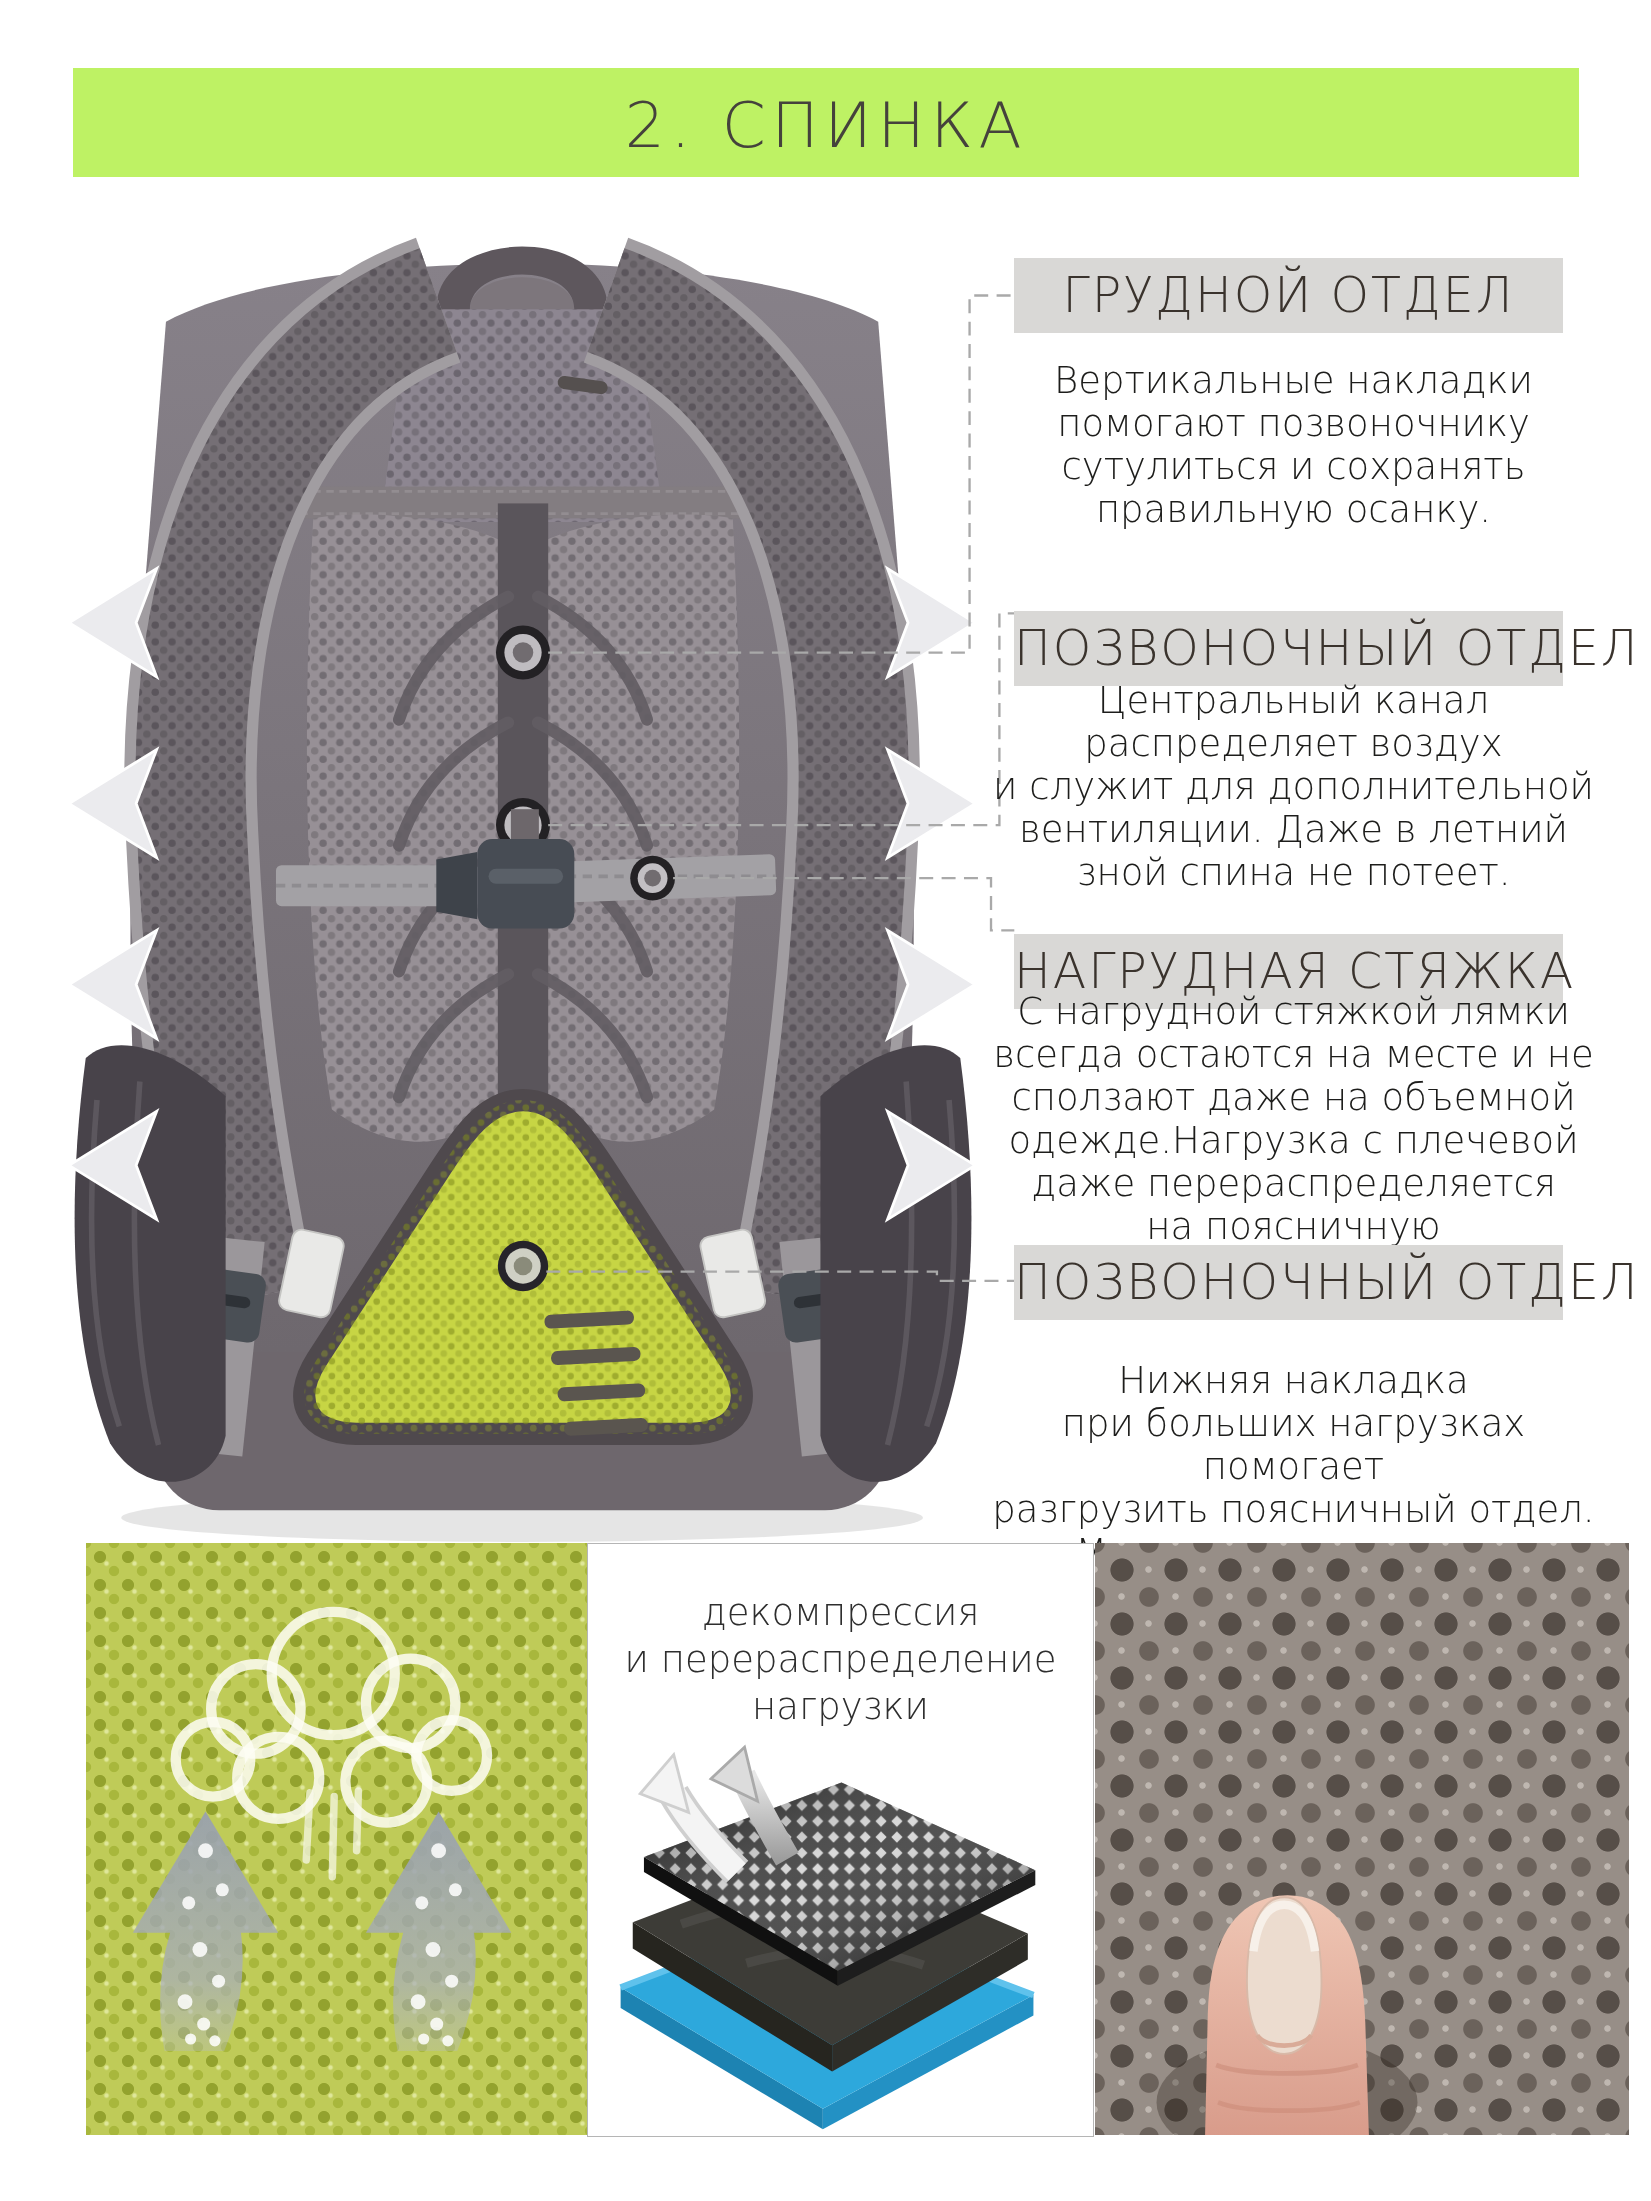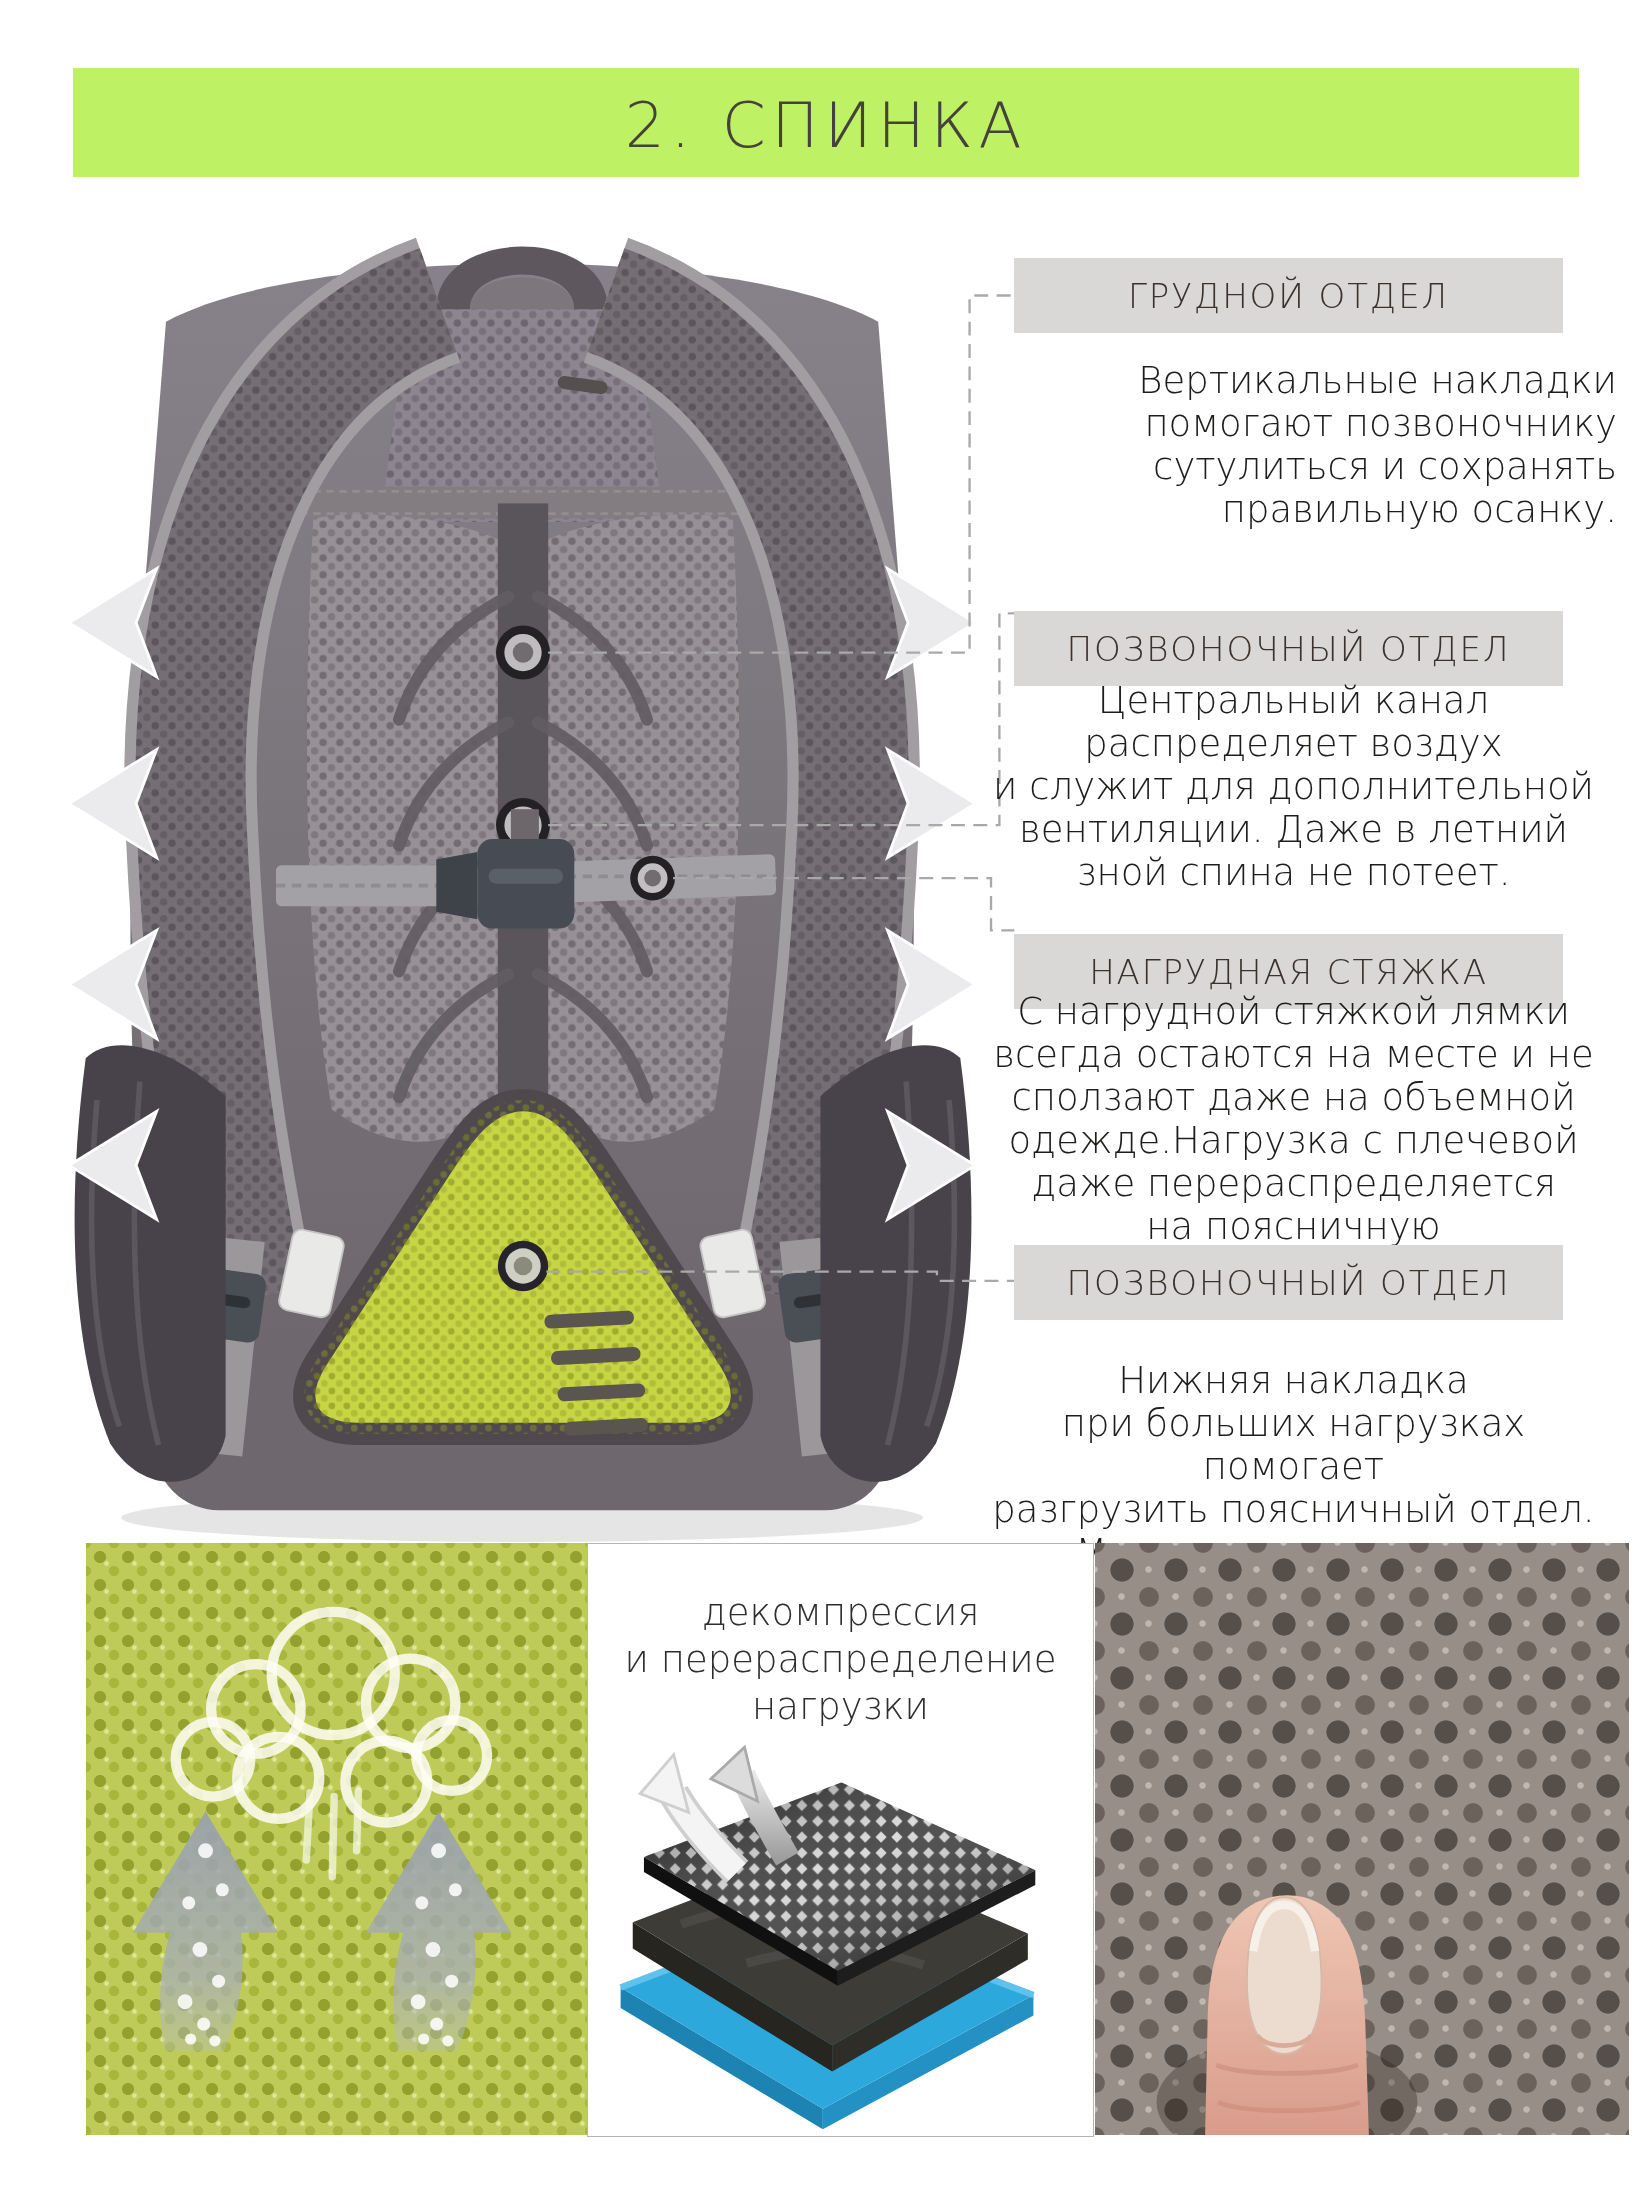--- a/index.html
+++ b/index.html
@@ -6,21 +6,21 @@
   .page{position:relative;width:1652px;height:2202px;background:#ffffff;overflow:hidden;
         font-family:"DejaVu Sans","Liberation Sans",sans-serif;}
   
   .hdr{position:absolute;left:73px;top:68px;width:1506px;height:109px;background:#bef264;z-index:2;}
   .hdr h1{margin:0;width:100%;text-align:center;font-size:63px;line-height:116px;
           font-weight:200;letter-spacing:5.6px;color:#45423c;}
   
   #bp{position:absolute;left:0;top:0;z-index:1;}
   
   .sec-bar{position:absolute;left:1014px;width:549px;height:75px;background:#d9d8d6;
-           text-align:center;font-size:34px;line-height:76px;font-weight:200;
+           text-align:center;font-size:49px;line-height:76px;font-weight:200;
            letter-spacing:1.9px;color:#3a332d;z-index:2;white-space:nowrap;}
   .sec-par{position:absolute;left:970px;width:647px;text-align:center;font-size:37px;
            line-height:43px;font-weight:200;color:#1d1d1b;z-index:2;}
   .sec-par span{display:block;}
   
   .panel{position:absolute;top:1543px;height:592px;z-index:2;overflow:hidden;padding-left:40px;}
   .mesh-lime{left:86px;width:474px;background-color:#bfcb58;
      background-image:
        radial-gradient(circle,#93a22e 5.6px,rgba(147,162,46,0) 6.5px),
        radial-gradient(circle,#a8b73c 4.7px,rgba(168,183,60,0) 5.6px),
@@ -190,21 +190,21 @@
 
     <g stroke="#a9a9a9" stroke-width="2.5" stroke-dasharray="15 9" fill="none">
       <path d="M 588,700 L 1040,700 L 1040,317 L 1088,317"></path>
       <path d="M 588,885 L 1072,885 L 1072,658 L 1088,658"></path>
       <path d="M 722,942 L 1063,942 L 1063,998 L 1088,998"></path>
       <path d="M 586,1364 L 1005,1364 L 1005,1374 L 1088,1374"></path>
     </g>
   </svg>
 
   <div class="sec-bar" style="top:258px;">ГРУДНОЙ ОТДЕЛ</div>
-  <div class="sec-par" style="top:359px;text-align:right;">
+  <div class="sec-par" style="top:359px;">
     <span>Вертикальные накладки</span>
     <span>помогают позвоночнику</span>
     <span>сутулиться и сохранять</span>
     <span>правильную осанку.</span>
   </div>
 
   <div class="sec-bar" style="top:576px;margin-top:35px;">ПОЗВОНОЧНЫЙ ОТДЕЛ</div>
   <div class="sec-par" style="top:679px;">
     <span>Центральный канал</span>
     <span>распределяет воздух</span>

